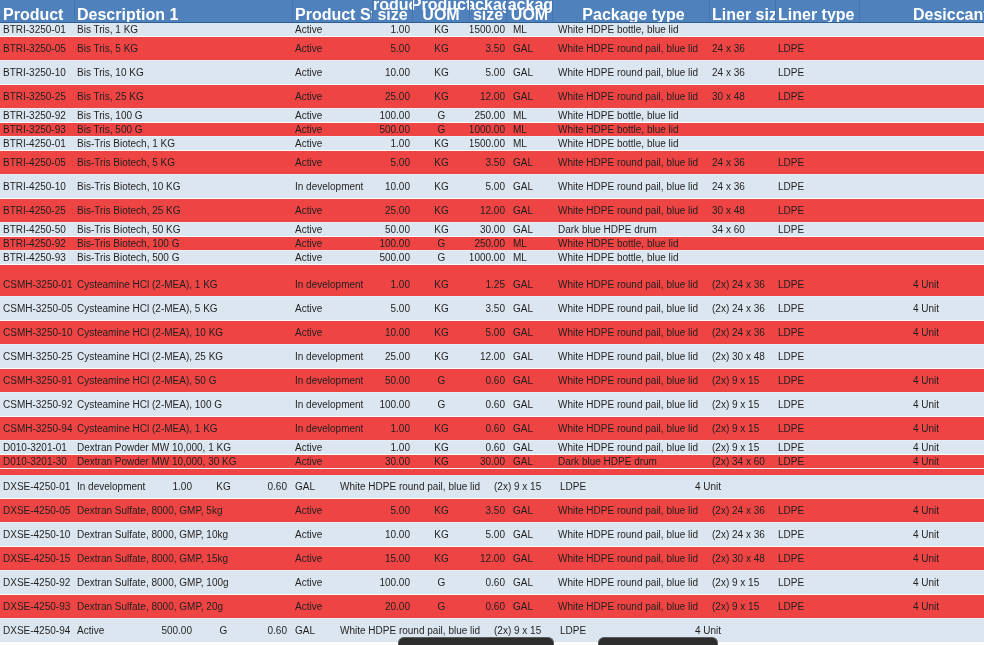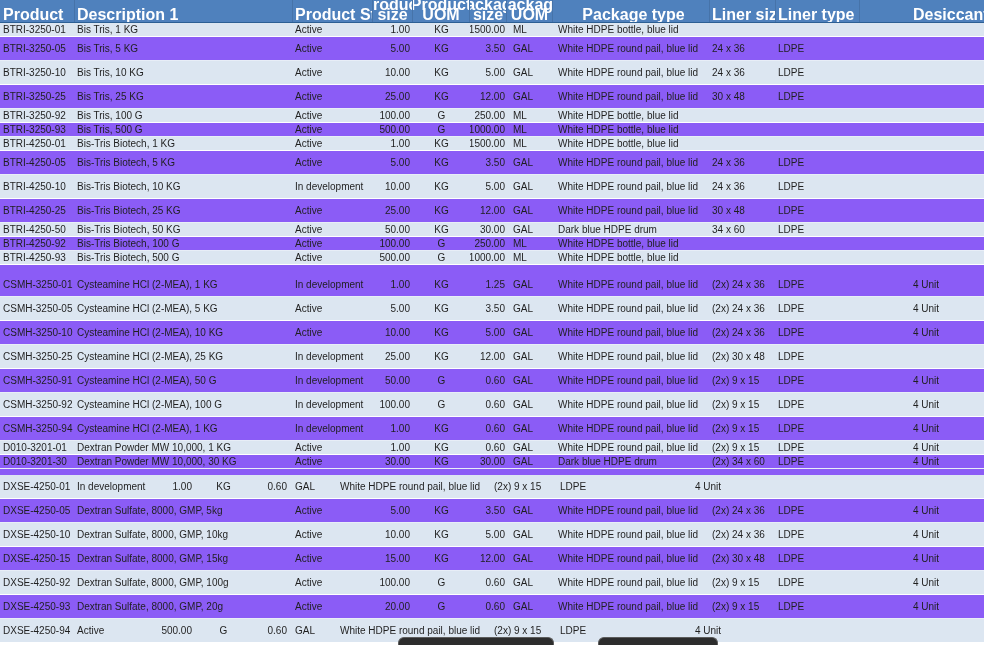--- a/index.html
+++ b/index.html
@@ -20,21 +20,21 @@
     padding-bottom:2px; border-right:1px solid rgba(0,0,0,0.10);
     overflow:hidden; white-space:nowrap;
   }
   .hcell:last-child { border-right:none; }
   .hcell.hc { align-items:center; text-align:center; }
   .hl { display:block; }
   
   .tbody { width:984px; }
   .row { display:flex; width:984px; }
   .row.blue  { background:#dce6f1; border-bottom:1px solid #ffffff; }
-  .row.white { background:#8b5cf6; border-bottom:1px solid #e8eef7; }
+  .row.white { background:#ef4444; border-bottom:1px solid #e8eef7; }
   .h-tall  { height:24px; }
   .h-short { height:14px; }
   .cell {
     display:flex; align-items:center; height:100%;
     overflow:hidden; white-space:nowrap;
   }
   .num { justify-content:flex-end; }
   .ctr { justify-content:center; }
   
   .c-product      { width:75px;  padding-left:3px; }

